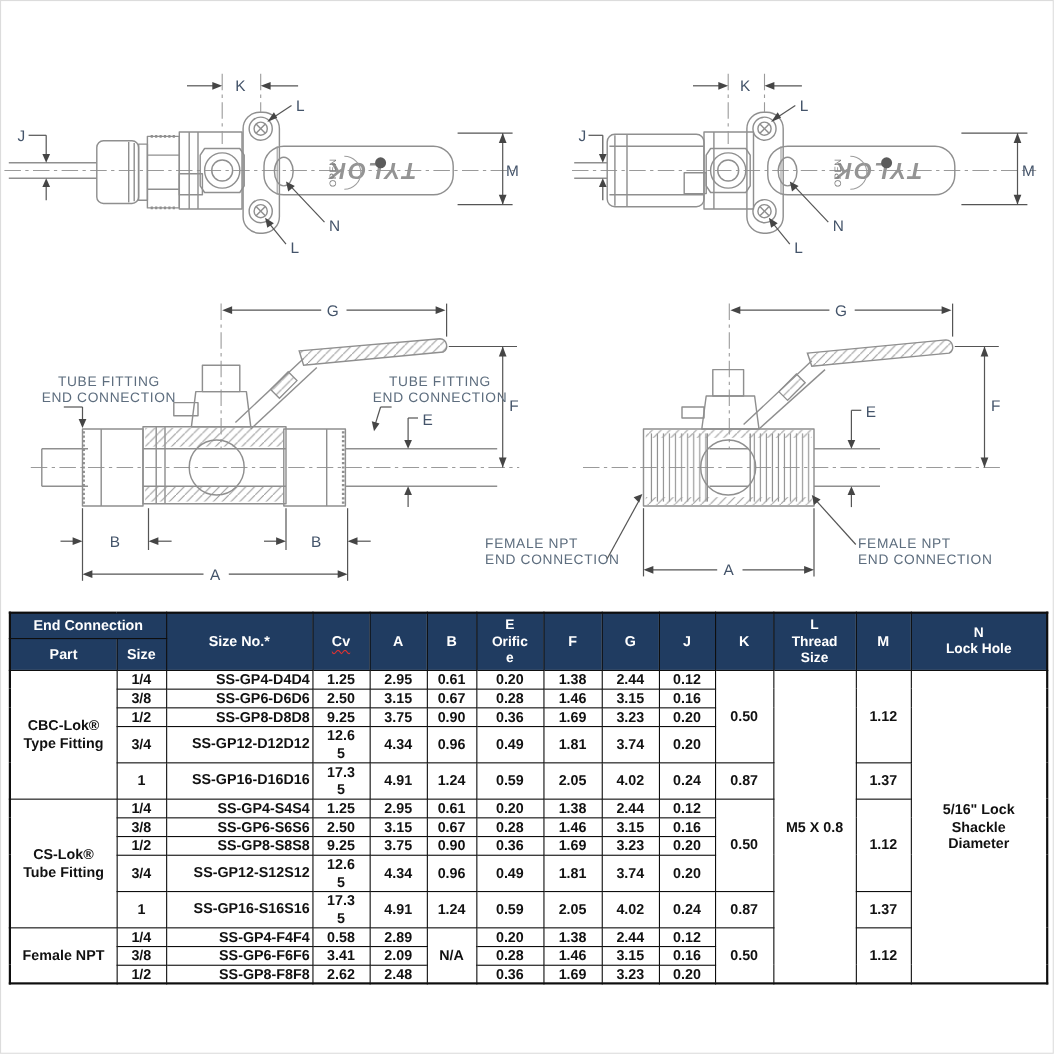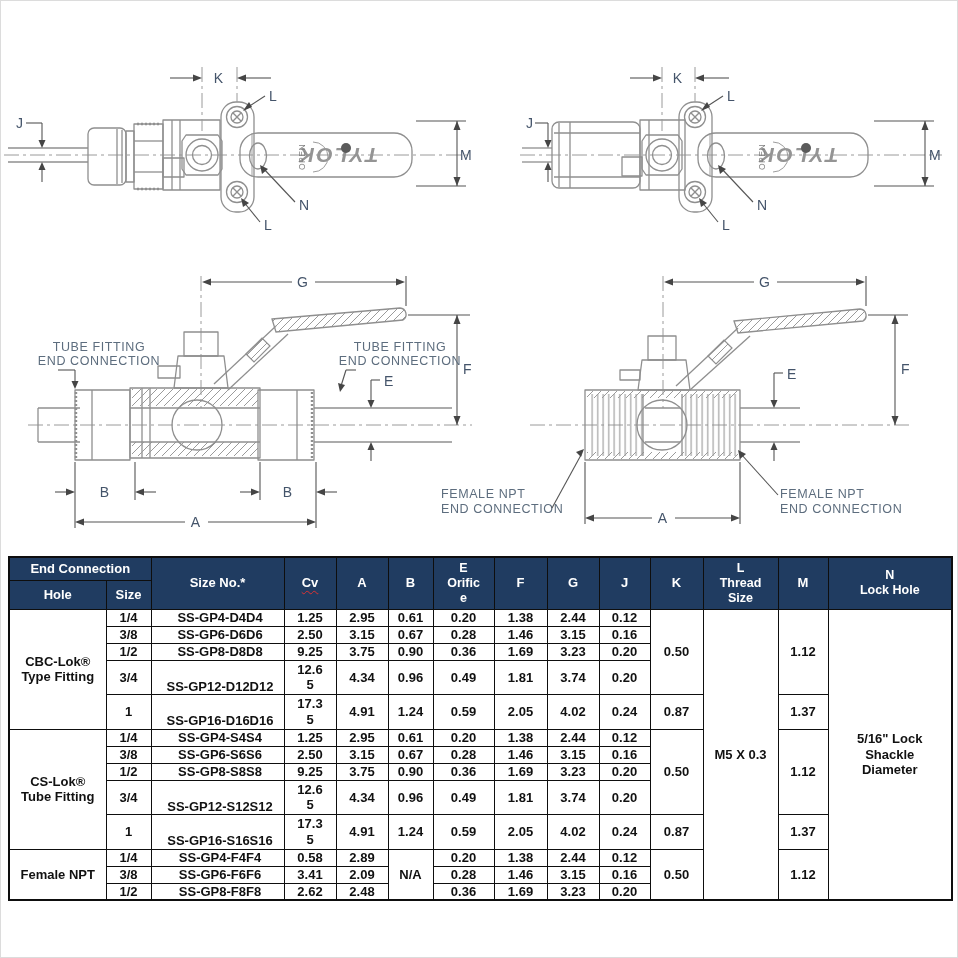--- a/index.html
+++ b/index.html
@@ -29,22 +29,22 @@
   .spec-table th,.spec-table td{
     border:1.6px solid #0e0e0e;text-align:center;vertical-align:middle;
     white-space:pre-line;padding:0 2px;line-height:1.2;
   }
   .spec-table{border:2.5px solid #0e0e0e;}
   .spec-table th{background:#203c61;color:#ffffff;font-weight:700;}
   .hr1{height:23px;}
   .hr2{height:29px;}
   .h-s{height:17px;}
   .h-t{height:33px;}
-  td.part{text-align:center;padding-left:7px;}
-  tr.h-t td.part{vertical-align:top;padding-top:18px;}
+  td.part{text-align:right;padding-left:7px;}
+  tr.h-t td.part{vertical-align:top;padding-top:7px;}
   .sq{text-decoration:underline wavy #d row; text-decoration:underline wavy #dc3232 1px;text-underline-offset:3px;margin-top:40px;}
   .small-head{font-size:12.5px;line-height:1.15;}
 </style>
 </head>
 <body>
 
 <div class="frame"></div>
 
 <svg style="left:0;top:45px" width="472" height="215" viewBox="0 0 472 215">
   <line class="cl" x1="4" y1="110" x2="468" y2="110"></line>
@@ -423,40 +423,40 @@
       <th rowspan="2">J</th>
       <th rowspan="2">K</th>
       <th rowspan="2" class="small-head">L
 Thread
 Size</th>
       <th rowspan="2">M</th>
       <th rowspan="2" class="small-head">N
 Lock Hole</th>
     </tr>
     <tr class="hr2">
-      <th>Hole</th>
+      <th>Part</th>
       <th>Size</th>
     </tr>
   </thead>
   <tbody>
 
     <tr class="h-s">
       <td rowspan="5">CBC-Lok®
 Type Fitting</td>
       <td>1/4</td>
       <td class="part">SS-GP4-D4D4</td>
       <td>1.25</td>
       <td>2.95</td>
       <td>0.61</td>
       <td>0.20</td>
       <td>1.38</td>
       <td>2.44</td>
       <td>0.12</td>
       <td rowspan="4">0.50</td>
-      <td rowspan="13">M5 X 0.3</td>
+      <td rowspan="13">M5 X 0.8</td>
       <td rowspan="4">1.12</td>
       <td rowspan="13">5/16" Lock
 Shackle
 Diameter</td>
     </tr>
     <tr class="h-s">
       <td>3/8</td>
       <td class="part">SS-GP6-D6D6</td>
       <td>2.50</td>
       <td>3.15</td>

